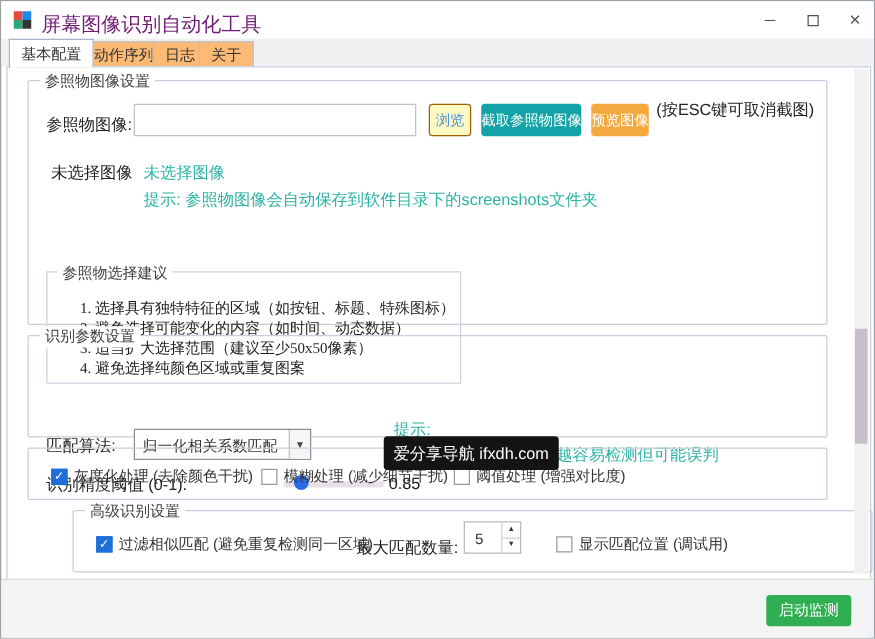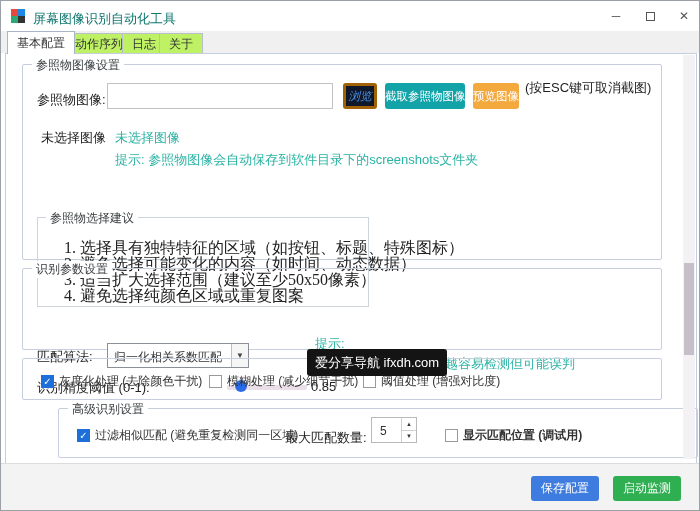--- a/index.html
+++ b/index.html
@@ -5,28 +5,28 @@
   * { margin:0; padding:0; box-sizing:border-box; }
   html,body { background:#e8e8e8; }
   body { font-family:"Liberation Sans","DejaVu Sans",sans-serif; font-size:12px; color:#333; }
   #window { position:relative; width:700px; height:511px; background:#fff; border:1px solid #9aa0a6; overflow:hidden; }
 
   
   .titlebar { position:absolute; left:0; top:0; width:100%; height:30px; background:#fff; }
   .app-icon { position:absolute; left:10px; top:8px; width:14px; height:14px; display:grid; grid-template-columns:7px 7px; grid-template-rows:7px 7px; }
   .app-icon i { display:block; }
   .app-icon .c1{background:#e64a3c;} .app-icon .c2{background:#1e88e5;} .app-icon .c3{background:#2aa876;} .app-icon .c4{background:#333;}
-  .win-title { position:absolute; left:32px; top:9px; font-size:13px; color:#0f766e; }
+  .win-title { position:absolute; left:32px; top:9px; font-size:16px; color:#701a75; }
   .win-btn { position:absolute; top:0; width:34px; height:30px; display:flex; align-items:center; justify-content:center; color:#555; font-size:12px; }
   .win-btn.min{ left:598px; } .win-btn.max{ left:632px; } .win-btn.close{ left:666px; }
   .max-glyph { width:9px; height:9px; border:1px solid #555; display:block; }
 
   
   .tabbar { position:absolute; left:0; top:30px; width:100%; height:22px; background:#f0f0f0; }
-  .tab { position:absolute; top:2px; height:20px; padding:0 9px; line-height:20px; background:#bef264; border:1px solid #b9bfc9; border-bottom:none; font-size:12px; color:#333; }
+  .tab { position:absolute; top:2px; height:20px; padding:0 9px; line-height:20px; background:#fdba74; border:1px solid #b9bfc9; border-bottom:none; font-size:12px; color:#333; }
   .tab.active { top:0; height:23px; line-height:22px; background:#fff; z-index:3; border-color:#a9b4c6; }
   .tab.t1{ left:6px; } .tab.t2{ left:64px; } .tab.t3{ left:121px; } .tab.t4{ left:158px; }
 
   
   .content { position:absolute; left:4px; top:52px; width:692px; height:460px; background:#fff; border:1px solid #c3cedf; }
 
   
   .vscroll { position:absolute; right:1px; top:1px; width:12px; height:404px; background:#f3f1f3; }
   .vscroll .thumb { position:absolute; left:1px; top:208px; width:10px; height:92px; background:#c6bec8; }
 
@@ -36,27 +36,27 @@
   .g-ref  { left:16px; top:10px;  width:640px; height:196px; }
   .g-rec  { left:16px; top:214px; width:640px; height:82px; }
   .g-pre  { left:16px; top:304px; width:640px; height:42px; }
   .g-adv  { left:16px; top:354px; width:640px; height:50px;margin-left:36px; }
 
   .lbl { position:absolute; font-size:13px; color:#222; white-space:nowrap; }
   .teal-text { color:#2bb3a4; }
 
   .text-input { position:absolute; height:26px; border:1px solid #c3c3c3; background:#fff; font-size:12px; padding:0 6px; font-family:inherit; }
   .btn { position:absolute; height:26px; border:none; border-radius:3px; font-size:11.5px; font-family:inherit; cursor:default; white-space:nowrap; }
-  .btn-browse { background:#0f172a; border:3px solid #a16207; color:#4a90e2;font-style:italic; }
+  .btn-browse { background:#fef9c3; border:1px solid #a16207; color:#4a90e2; }
   .btn-teal   { color:#fff; }
   .btn-orange { color:#fff; }
 
   .inner-group { position:absolute; left:14px; top:152px; width:332px; height:90px; border:1px solid #cdd4de;font-family:Liberation Serif, serif; }
   .inner-group .gtitle { position:absolute; left:8px; top:-8px; background:#fff; padding:0 4px; color:#3c4043; }
-  .sugg { position:absolute; left:26px; white-space:nowrap; font-size:16px; color:#222; }
+  .sugg { position:absolute; left:26px; white-space:nowrap; font-size:12px; color:#222; }
 
   
   .combo { position:absolute; left:84px; top:74px; width:142px; height:25px; border:1px solid #8a8f98; background:#fff; }
   .combo .val { position:absolute; left:6px; top:5px; font-size:12px; white-space:nowrap; }
   .combo .dd { position:absolute; right:0; top:0; width:17px; height:23px; border-left:1px solid #b9bfc9; background:#f6f6f6; display:flex; align-items:center; justify-content:center; font-size:8px; color:#444; }
 
   
   .hint-prefix { position:absolute; left:292px; top:66px; }
   .hint-line { position:absolute; left:292px; top:86px; white-space:nowrap; }
   .watermark { position:absolute; left:284px; top:80px; width:140px; height:27px; background:#141414; border-radius:3px; color:#fff; display:flex; align-items:center; justify-content:center; font-size:13px; white-space:nowrap; z-index:5; }
@@ -181,29 +181,28 @@
         <span>过滤相似匹配 (避免重复检测同一区域)</span>
       </label>
       <span class="lbl" style="left:226px; top:20px;">最大匹配数量:</span>
       <div class="spinner">
         <span class="sval">5</span>
         <span class="arrows">
           <span>▲</span>
           <span>▼</span>
         </span>
       </div>
-      <label class="cb-item" style="left:386px; top:18px;font-weight:bold;">
+      <label class="cb-item" style="left:386px; top:18px;">
         <span class="cb"></span>
         <span>显示匹配位置 (调试用)</span>
       </label>
     </div>
 
     <div class="vscroll">
       <div class="thumb"></div>
     </div>
   </div>
 
   <div class="footer">
-    <button class="btn btn-save" style="background:#3f7ce0;">保存配置</button>
     <button class="btn btn-start" style="background:#2fae52;">启动监测</button>
   </div>
 
 </div>
 
 </body></html>

